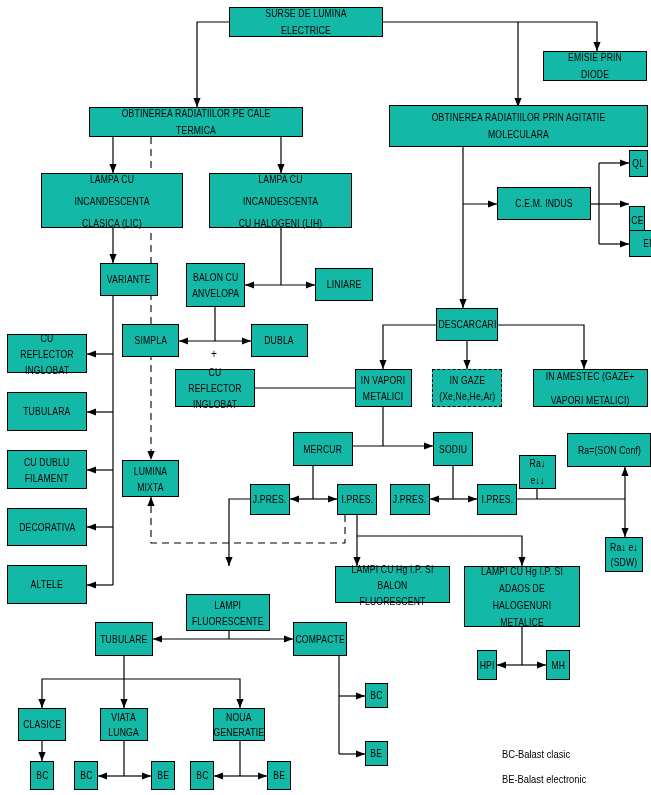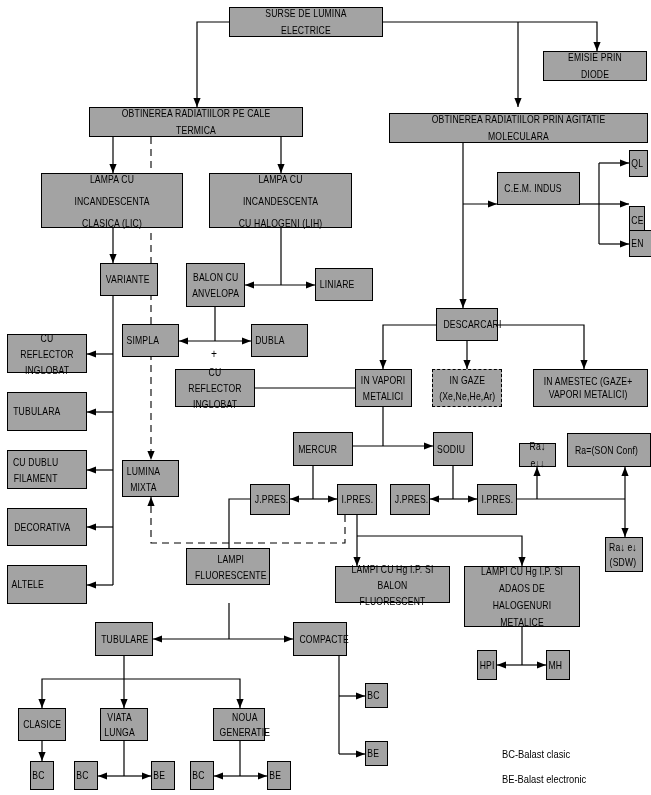--- a/index.html
+++ b/index.html
@@ -1,19 +1,19 @@
 <!DOCTYPE html>
 <html><head>
 <meta charset="utf-8">
 <style>
   html, body { margin:0; padding:0; background:#ffffff; }
   body { width:651px; height:795px; position:relative; overflow:hidden;
          font-family:"Liberation Sans Narrow","Liberation Sans", sans-serif; color:#000; }
-  .box { position:absolute; box-sizing:border-box; border:1.3px solid #000; background:#a3a3a3;
-         display:flex; align-items:center; text-align:center;
+  .box { position:absolute; box-sizing:border-box; border:1.3px solid #000; background:#14b8a6;
+         display:flex; align-items:center; justify-content:center; text-align:center;
          font-size:10.5px; line-height:17px; letter-spacing:0.2px; white-space:pre-line;
          transform-origin:center; }
   .box span { display:inline-block; transform:scaleX(0.82); }
   .dashed { border-style:dashed; }
   svg#wires { position:absolute; left:0; top:0; }
   .legend { position:absolute; font-size:11px; white-space:nowrap; }
   .legend span { display:inline-block; transform:scaleX(0.85); transform-origin:left; }
 </style>
 </head>
 <body>
@@ -109,21 +109,21 @@
   </g>
   <g stroke="#000" stroke-width="1.1" fill="none" stroke-dasharray="7,5">
     <path d="M151,137 V460" marker-end="url(#ar)"></path>
     <path d="M345,515 V543 H151 V497" marker-end="url(#ar)"></path>
   </g>
 </svg>
 
 <div class="box" style="left:229px;top:7px;width:154px;height:30px"><span>SURSE DE LUMINA ELECTRICE</span></div>
 <div class="box" style="left:543px;top:51px;width:104px;height:30px"><span>EMISIE PRIN DIODE</span></div>
 <div class="box" style="left:89px;top:107px;width:214px;height:30px"><span>OBTINEREA RADIATIILOR PE CALE TERMICA</span></div>
-<div class="box" style="left:389px;top:113px;width:259px;height:30px"><span>OBTINEREA RADIATIILOR PRIN AGITATIE MOLECULARA</span></div>
+<div class="box" style="left:389px;top:105px;width:259px;height:42px"><span>OBTINEREA RADIATIILOR PRIN AGITATIE MOLECULARA</span></div>
 
 <div class="box" style="left:41px;top:173px;width:142px;height:55px;line-height:22px"><span>LAMPA CU INCANDESCENTA
 CLASICA (LIC)</span></div>
 <div class="box" style="left:209px;top:173px;width:143px;height:55px;line-height:22px"><span>LAMPA CU INCANDESCENTA
 CU HALOGENI (LIH)</span></div>
 
 <div class="box" style="left:100px;top:263px;width:58px;height:33px"><span>VARIANTE</span></div>
 <div class="box" style="left:186px;top:263px;width:59px;height:44px;line-height:16px"><span>BALON CU
 ANVELOPA</span></div>
 <div class="box" style="left:315px;top:268px;width:58px;height:33px"><span>LINIARE</span></div>
@@ -138,46 +138,46 @@
 INGLOBAT</span></div>
 <div class="box" style="left:7px;top:392px;width:80px;height:39px"><span>TUBULARA</span></div>
 <div class="box" style="left:7px;top:450px;width:80px;height:39px;line-height:16px"><span>CU DUBLU
 FILAMENT</span></div>
 <div class="box" style="left:7px;top:508px;width:80px;height:38px"><span>DECORATIVA</span></div>
 <div class="box" style="left:7px;top:565px;width:80px;height:39px"><span>ALTELE</span></div>
 
 <div class="box" style="left:122px;top:460px;width:57px;height:37px;line-height:16px"><span>LUMINA
 MIXTA</span></div>
 
-<div class="box" style="left:497px;top:172px;width:83px;height:33px"><span>C.E.M. INDUS</span></div>
+<div class="box" style="left:497px;top:187px;width:94px;height:33px"><span>C.E.M. INDUS</span></div>
 <div class="box" style="left:629px;top:150px;width:19px;height:27px"><span>QL</span></div>
 <div class="box" style="left:629px;top:206px;width:16px;height:28px"><span>CE</span></div>
 <div class="box" style="left:629px;top:230px;width:41px;height:27px"><span>EN</span></div>
 
 <div class="box" style="left:436px;top:308px;width:62px;height:33px"><span>DESCARCARI</span></div>
 <div class="box" style="left:355px;top:369px;width:57px;height:38px;line-height:16px"><span>IN VAPORI
 METALICI</span></div>
 <div class="box dashed" style="left:432px;top:369px;width:70px;height:38px;line-height:16px"><span>IN GAZE
 (Xe,Ne,He,Ar)</span></div>
-<div class="box" style="left:533px;top:369px;width:115px;height:38px;line-height:13px"><span>IN AMESTEC (GAZE+
+<div class="box" style="left:533px;top:369px;width:115px;height:38px;line-height:24px"><span>IN AMESTEC (GAZE+
 VAPORI METALICI)</span></div>
 
 <div class="box" style="left:293px;top:432px;width:60px;height:34px"><span>MERCUR</span></div>
 <div class="box" style="left:433px;top:432px;width:40px;height:34px"><span>SODIU</span></div>
-<div class="box" style="left:519px;top:443px;width:37px;height:24px"><span>Ra↓ e↓↓</span></div>
+<div class="box" style="left:519px;top:455px;width:37px;height:34px"><span>Ra↓ e↓↓</span></div>
 <div class="box" style="left:567px;top:433px;width:84px;height:34px"><span>Ra=(SON Conf)</span></div>
 
 <div class="box" style="left:250px;top:484px;width:40px;height:31px"><span>J.PRES.</span></div>
 <div class="box" style="left:337px;top:484px;width:40px;height:31px"><span>I.PRES.</span></div>
 <div class="box" style="left:390px;top:484px;width:40px;height:31px"><span>J.PRES.</span></div>
 <div class="box" style="left:477px;top:484px;width:40px;height:31px"><span>I.PRES.</span></div>
 <div class="box" style="left:605px;top:537px;width:38px;height:35px;line-height:15px"><span>Ra↓ e↓
 (SDW)</span></div>
 
-<div class="box" style="left:186px;top:548px;width:84px;height:37px;line-height:16px"><span>LAMPI
+<div class="box" style="left:186px;top:594px;width:84px;height:37px;line-height:16px"><span>LAMPI
 FLUORESCENTE</span></div>
 <div class="box" style="left:335px;top:566px;width:115px;height:37px;line-height:16px"><span>LAMPI CU Hg I.P. SI
 BALON FLUORESCENT</span></div>
 <div class="box" style="left:464px;top:566px;width:116px;height:61px;line-height:17px"><span>LAMPI CU Hg I.P. SI
 ADAOS DE HALOGENURI
 METALICE</span></div>
 
 <div class="box" style="left:95px;top:622px;width:58px;height:34px"><span>TUBULARE</span></div>
 <div class="box" style="left:293px;top:622px;width:54px;height:34px"><span>COMPACTE</span></div>
 

